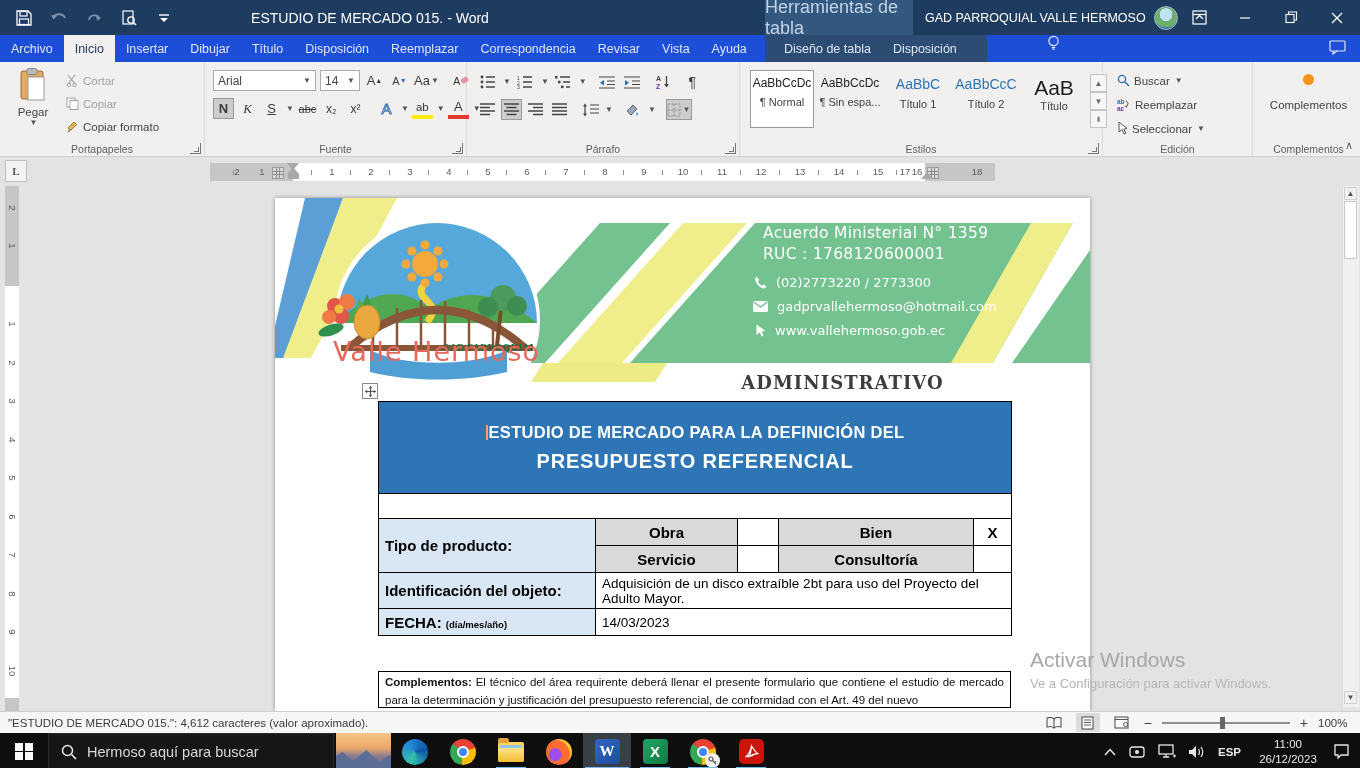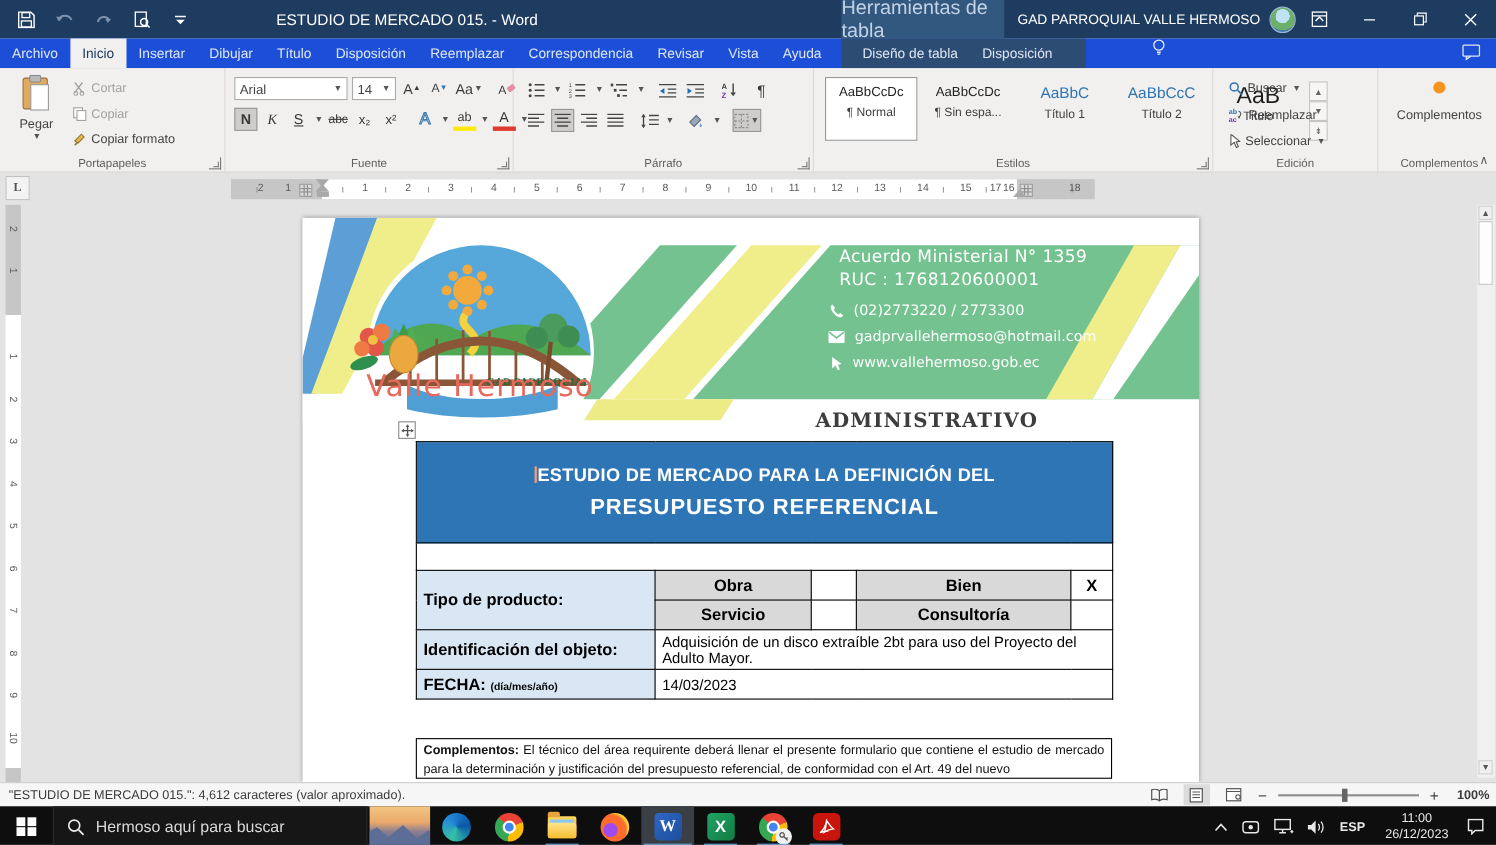--- a/index.html
+++ b/index.html
@@ -30,21 +30,21 @@
   .rgroup{position:relative;height:100%;border-right:1px solid #dcdad8;box-sizing:border-box;flex:none;}
   .glabel{position:absolute;bottom:1px;left:0;right:0;text-align:center;font-size:10.5px;color:#605e5c;}
   .launcher{position:absolute;bottom:2px;right:3px;width:10px;height:10px;border-right:1.5px solid #777;border-bottom:1.5px solid #777;}
   .launcher:after{content:"";position:absolute;right:2px;bottom:2px;width:4px;height:4px;border-right:1.5px solid #777;border-bottom:1.5px solid #777;transform:translate(1px,1px);}
   .smallbtn{display:flex;align-items:center;gap:4px;font-size:11.5px;color:#444;height:21px;}
   .smallbtn.dis{color:#a3a1a0;}
   .fbox{display:inline-flex;align-items:center;justify-content:space-between;background:#fff;border:1px solid #ababab;height:21px;box-sizing:border-box;font-size:12px;padding:0 4px;}
   .fmtbtn{display:inline-flex;align-items:center;justify-content:center;min-width:21px;height:21px;font-size:13px;color:#3b3b3b;}
   .fmtbtn.on{background:#cfcdcb;border:1px solid #9a9896;box-sizing:border-box;}
   .caret{font-size:8px;color:#555;margin-left:1px;}
-  .stylecard{width:84px;height:58px;text-align:center;padding-top:6px;box-sizing:border-box;}
+  .stylecard{width:64px;height:58px;text-align:center;padding-top:6px;box-sizing:border-box;}
   .stylecard.sel{background:#fff;border:1px solid #999;padding-top:5px;}
   .sprev{font-size:12px;color:#222;white-space:nowrap;overflow:hidden;}
   .sprev.blue{color:#2e74b5;font-size:14px;}
   .sprev.big{font-size:21px;color:#1d1d1d;}
   .sname{font-size:11px;color:#3f3f3f;margin-top:6px;white-space:nowrap;overflow:hidden;}
   .galbtns{width:17px;display:flex;flex-direction:column;margin-top:4px;}
   .galbtn{height:18px;border:1px solid #c6c4c2;background:#f7f6f5;display:flex;align-items:center;justify-content:center;font-size:8px;color:#666;box-sizing:border-box;}
 
   
   .rulerrow{position:relative;height:29px;background:#e3e3e3;}
@@ -677,20 +677,24 @@
         </tr>
       </tbody>
         </table>
 
       <div class="instructions">
         <b>Complementos:</b>
         <span>El técnico del área requirente deberá llenar el presente formulario que contiene el estudio de mercado para la determinación y justificación del presupuesto referencial, de conformidad con el Art. 49 del nuevo</span>
       </div>
     </div>
 
+    <div class="watermark">
+      <div class="wm1">Activar Windows</div>
+      <div class="wm2">Ve a Configuración para activar Windows.</div>
+    </div>
 
     <div class="vscroll">
       <span class="varrow" style="top:1px;">▲</span>
       <div class="vthumb"></div>
       <span class="varrow" style="top:505px;">▼</span>
     </div>
   </div>
 
   <div class="statusbar">
     <span class="sb-left">"ESTUDIO DE MERCADO 015.": 4,612 caracteres (valor aproximado).</span>
@@ -712,21 +716,21 @@
             <rect x="1" y="1" width="13" height="11" fill="#fff" stroke="#555" stroke-width="1.1"></rect>
             <path d="M1 3.5h13" stroke="#555"></path>
             <circle cx="11.5" cy="8.5" r="2" fill="none" stroke="#555"></circle>
           </svg>
       </span>
       <span class="zminus">−</span>
       <span class="zoomtrack">
           <span class="zoomthumb"></span>
         </span>
       <span class="zplus">+</span>
-      <span style="width:36px;text-align:right;font-weight:bold;">100%</span>
+      <span style="width:36px;text-align:left;">100%</span>
     </div>
   </div>
 
   <div class="taskbar">
     <div class="startbtn">
       <span class="winlogo">
           <i></i>
           <i></i>
           <i></i>
           <i></i>

